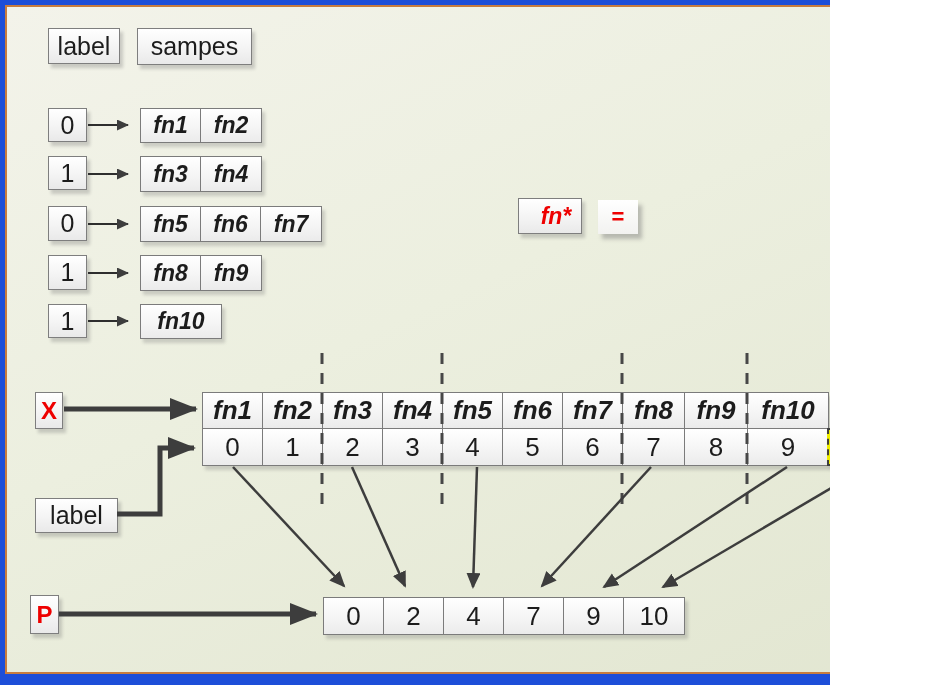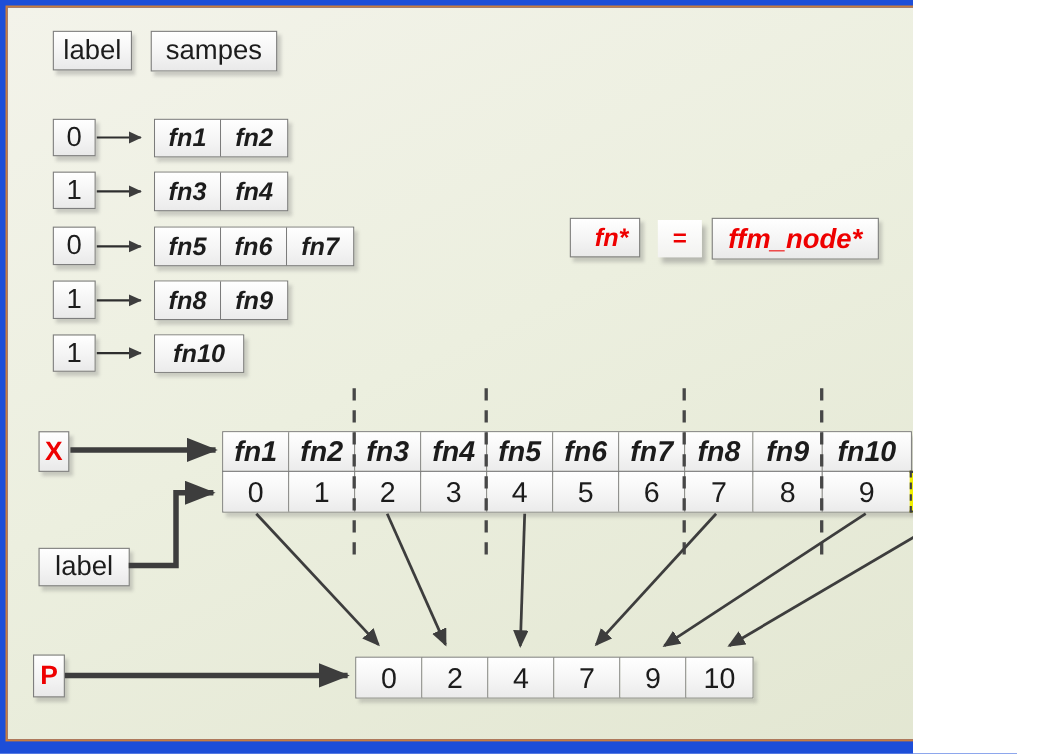--- a/index.html
+++ b/index.html
@@ -81,23 +81,20 @@
   </div>
   <div class="row noderow" style="left:140px;top:304px;height:35px;">
     <div class="cell fnred w80">fn10</div>
   </div>
 
   <div class="box" style="left:518px;top:198px;width:64px;height:36px;padding-left:12px;">
     <span class="fnred">fn*</span>
   </div>
   <div class="eqbox" style="left:598px;top:200px;width:40px;height:34px;">
     <span class="red" style="font-size:22px;">=</span>
-  </div>
-  <div class="box" style="left:647px;top:198px;width:152px;height:38px;">
-    <span class="fnred" style="font-size:25px;">ffm_node*</span>
   </div>
 
   <div class="box" style="left:35px;top:392px;width:28px;height:37px;">
     <span class="red" style="font-size:24px;">X</span>
   </div>
 
   <div class="row" style="left:202px;top:392px;height:37px;">
     <div class="cell fnred">fn1</div>
     <div class="cell fnred">fn2</div>
     <div class="cell fnred">fn3</div>

